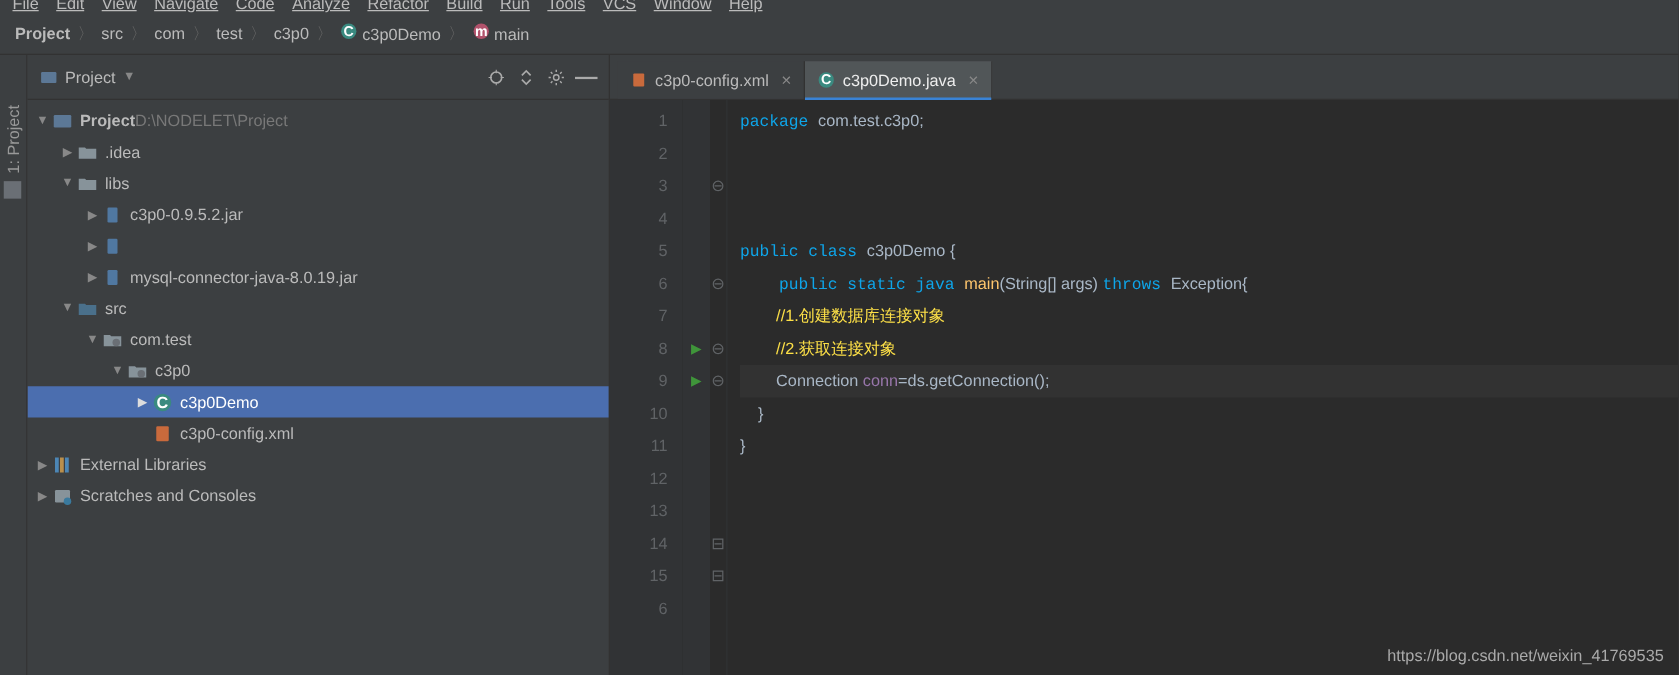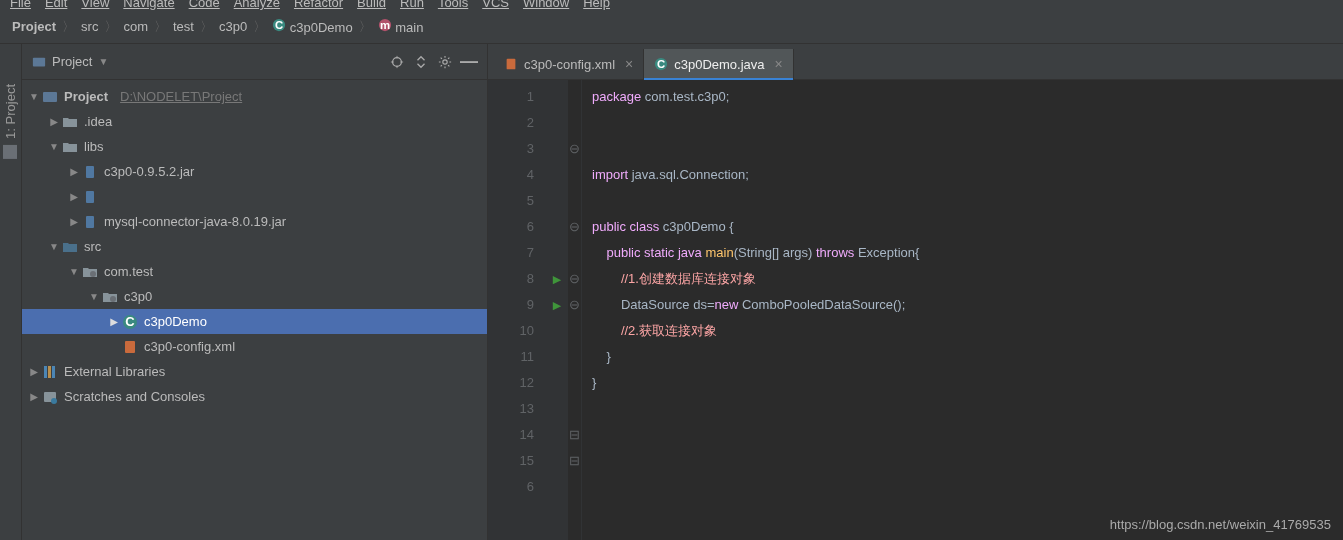--- a/index.html
+++ b/index.html
@@ -18,41 +18,41 @@
 .projheader .title { flex:0 0 auto; display:flex; align-items:center; gap:6px; }
 .projheader .spacer { flex:1; }
 .projheader .hicon { width:16px; height:16px; display:flex; align-items:center; justify-content:center; color:#aaa; cursor:pointer; }
 .tree { flex:1; overflow:auto; padding:4px 0; }
 .tree-row { height:25px; display:flex; align-items:center; white-space:nowrap; cursor:pointer; }
 .tree-row.selected { background:#4b6eaf; color:#fff; }
 .tree-row .indent { display:inline-block; }
 .tree-row .arrow { width:16px; text-align:center; color:#888; font-size:10px; }
 .tree-row.selected .arrow { color:#ddd; }
 .tree-row .ticon { width:16px; height:16px; margin-right:6px; display:inline-flex; align-items:center; justify-content:center; }
-.tree-row .dim { color:#787878; margin-left:12px;text-decoration:underline; }
+.tree-row .dim { color:#787878; margin-left:0; }
 .editor { flex:1; background:#2b2b2b; display:flex; flex-direction:column; }
 .tabs { height:36px; display:flex; align-items:flex-end; background:#3c3f41; border-bottom:1px solid #323232; padding-left:6px; }
 .tab { height:30px; display:flex; align-items:center; gap:6px; padding:0 10px; background:#3c3f41; color:#bbb; border-right:1px solid #323232; cursor:pointer; position:relative; }
 .tab.active { background:#515658; color:#eee; }
 .tab.active::after { content:""; position:absolute; left:0; right:0; bottom:-1px; height:2px; background:#3983d6; }
 .tab .x { color:#888; font-size:14px; margin-left:4px; }
 .code-area { flex:1; display:flex; overflow:hidden; font-family:"JetBrains Mono","Consolas",monospace; font-size:14px; line-height:26px; }
 .gutter { width:58px; background:#313335; color:#606366; text-align:right; padding:4px 12px 4px 0; }
 .gutter div { height:26px; }
 .runmarks { width:22px; background:#313335; padding-top:4px; }
 .runmarks div { height:26px; display:flex; align-items:center; justify-content:center; }
 .runmarks .tri { color:#3f953a; font-size:11px; }
 .foldmarks { width:14px; background:#2b2b2b; border-right:1px solid #313335; padding-top:4px; color:#606366; font-size:10px; }
 .foldmarks div { height:26px; display:flex; align-items:center; justify-content:center; }
 .code { flex:1; padding:4px 0 4px 10px; color:#a9b7c6; }
 .code .line { height:26px; white-space:pre; }
 .code .line.hl { background:#323232; }
-.kw { color:#f0abfc; }
+.kw { color:#0ea5e9;font-family:Liberation Mono, monospace; }
 .fn { color:#ffc66d; }
-.comment { color:#fca5a5; }
+.comment { color:#fde047; }
 .var { color:#9876aa; }
 .watermark { position:absolute; right:12px; bottom:8px; color:#aaa; font-size:13px; }
 svg.small { width:14px; height:14px; }
 </style>
 </head>
 <body>
 
 <div class="menubar">
   <span>File</span>
   <span>Edit</span>
@@ -343,27 +343,26 @@
           <div></div>
           <div></div>
         <div>⊟</div>
         <div>⊟</div>
           <div></div>
       </div>
       <div class="code">
         <div class="line"><span class="kw">package </span><span>com.test.c3p0</span>;</div>
         <div class="line"></div>
         <div class="line"></div>
-        <div class="line"><span class="kw">import </span><span>java.sql.Connection</span>;</div>
         <div class="line"></div>
         <div class="line"><span class="kw">public class </span><span>c3p0Demo</span><span> {</span></div>
         <div class="line"><span class="kw">    public static java </span><span class="fn">main</span><span>(String[] args) </span><span class="kw">throws </span><span>Exception{</span></div>
         <div class="line"><span class="comment">        //1.创建数据库连接对象</span></div>
-        <div class="line"><span>        DataSource ds=</span><span class="kw">new </span><span>ComboPooledDataSource();</span></div>
         <div class="line"><span class="comment">        //2.获取连接对象</span></div>
+        <div class="line hl"><span>        Connection </span><span class="var">conn</span><span>=ds.getConnection();</span></div>
         <div class="line"><span>    }</span></div>
         <div class="line"><span>}</span></div>
         <div class="line"></div>
       </div>
     </div>
   </div>
 </div>
 
 <div class="watermark">https://blog.csdn.net/weixin_41769535</div>
 

